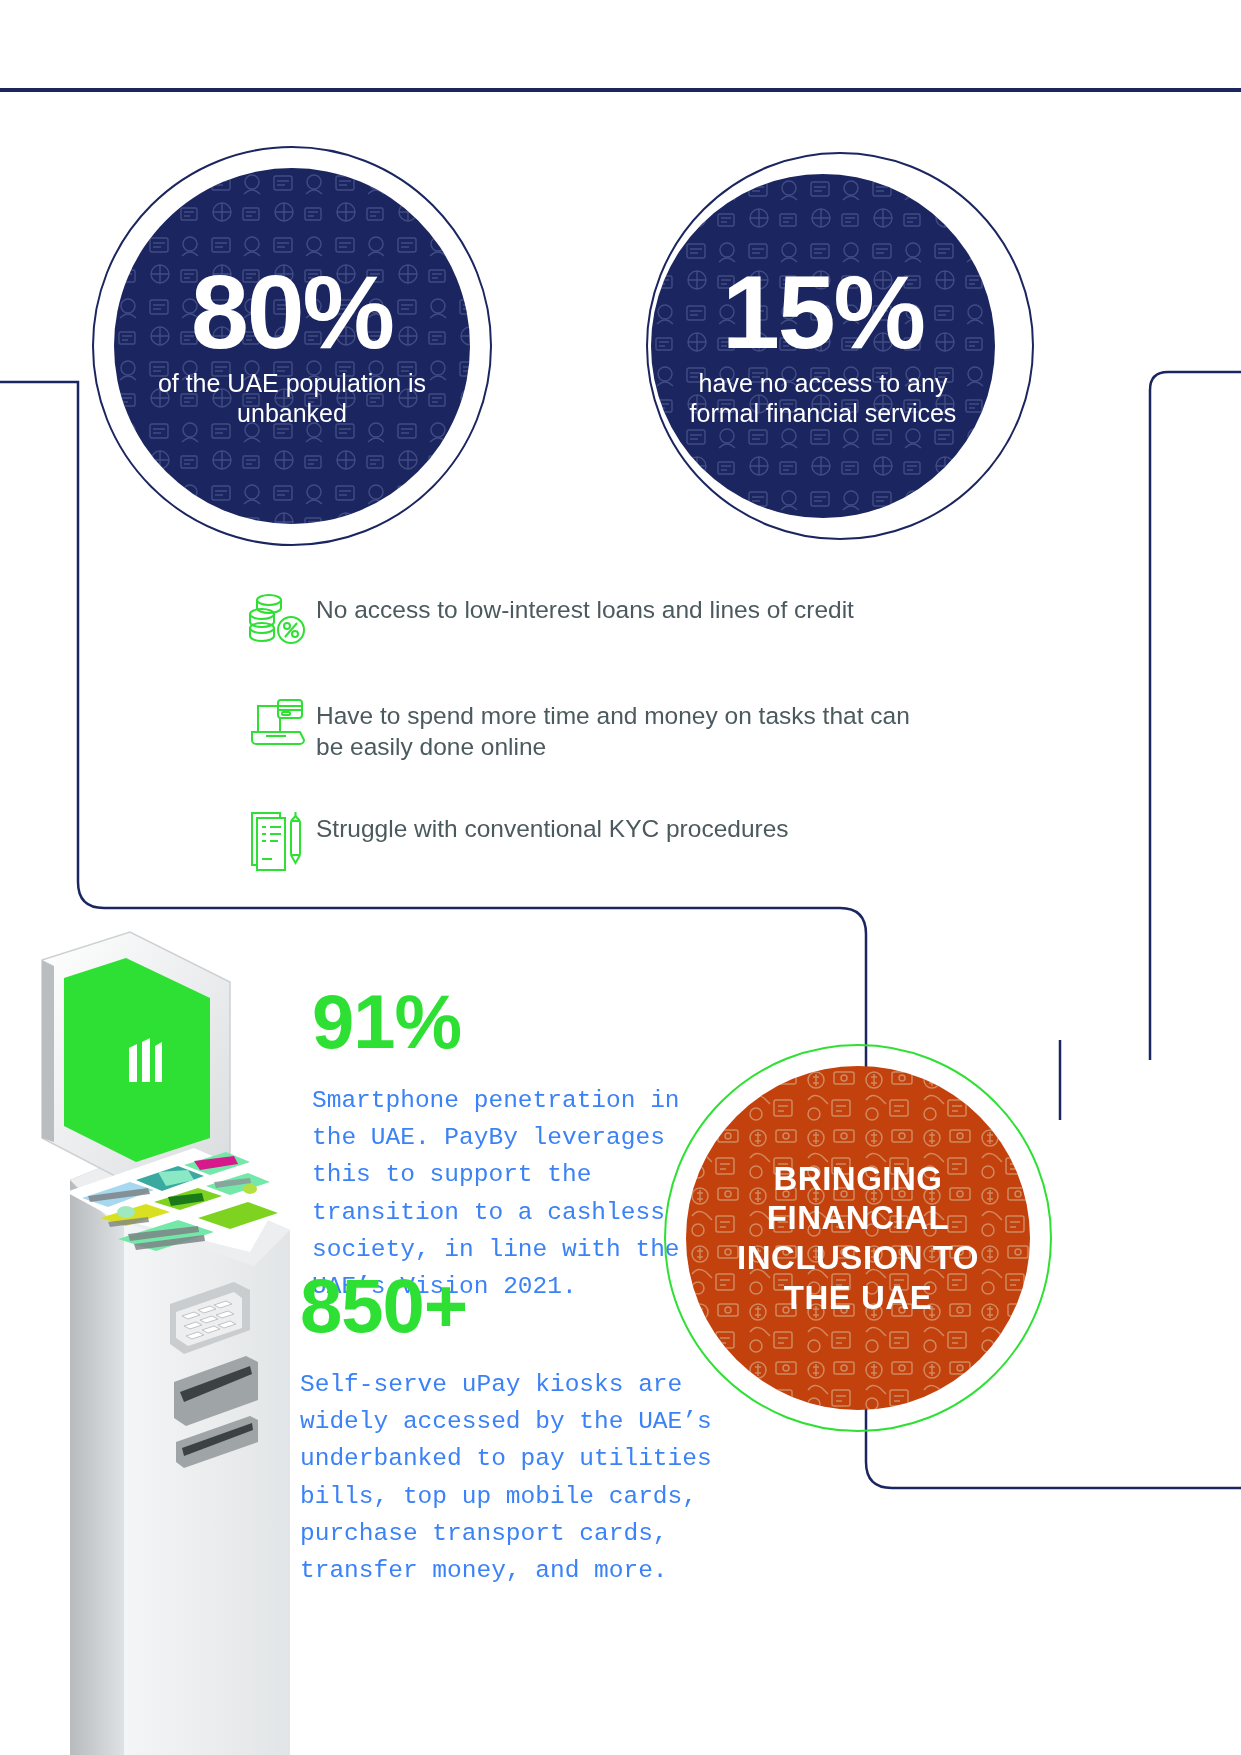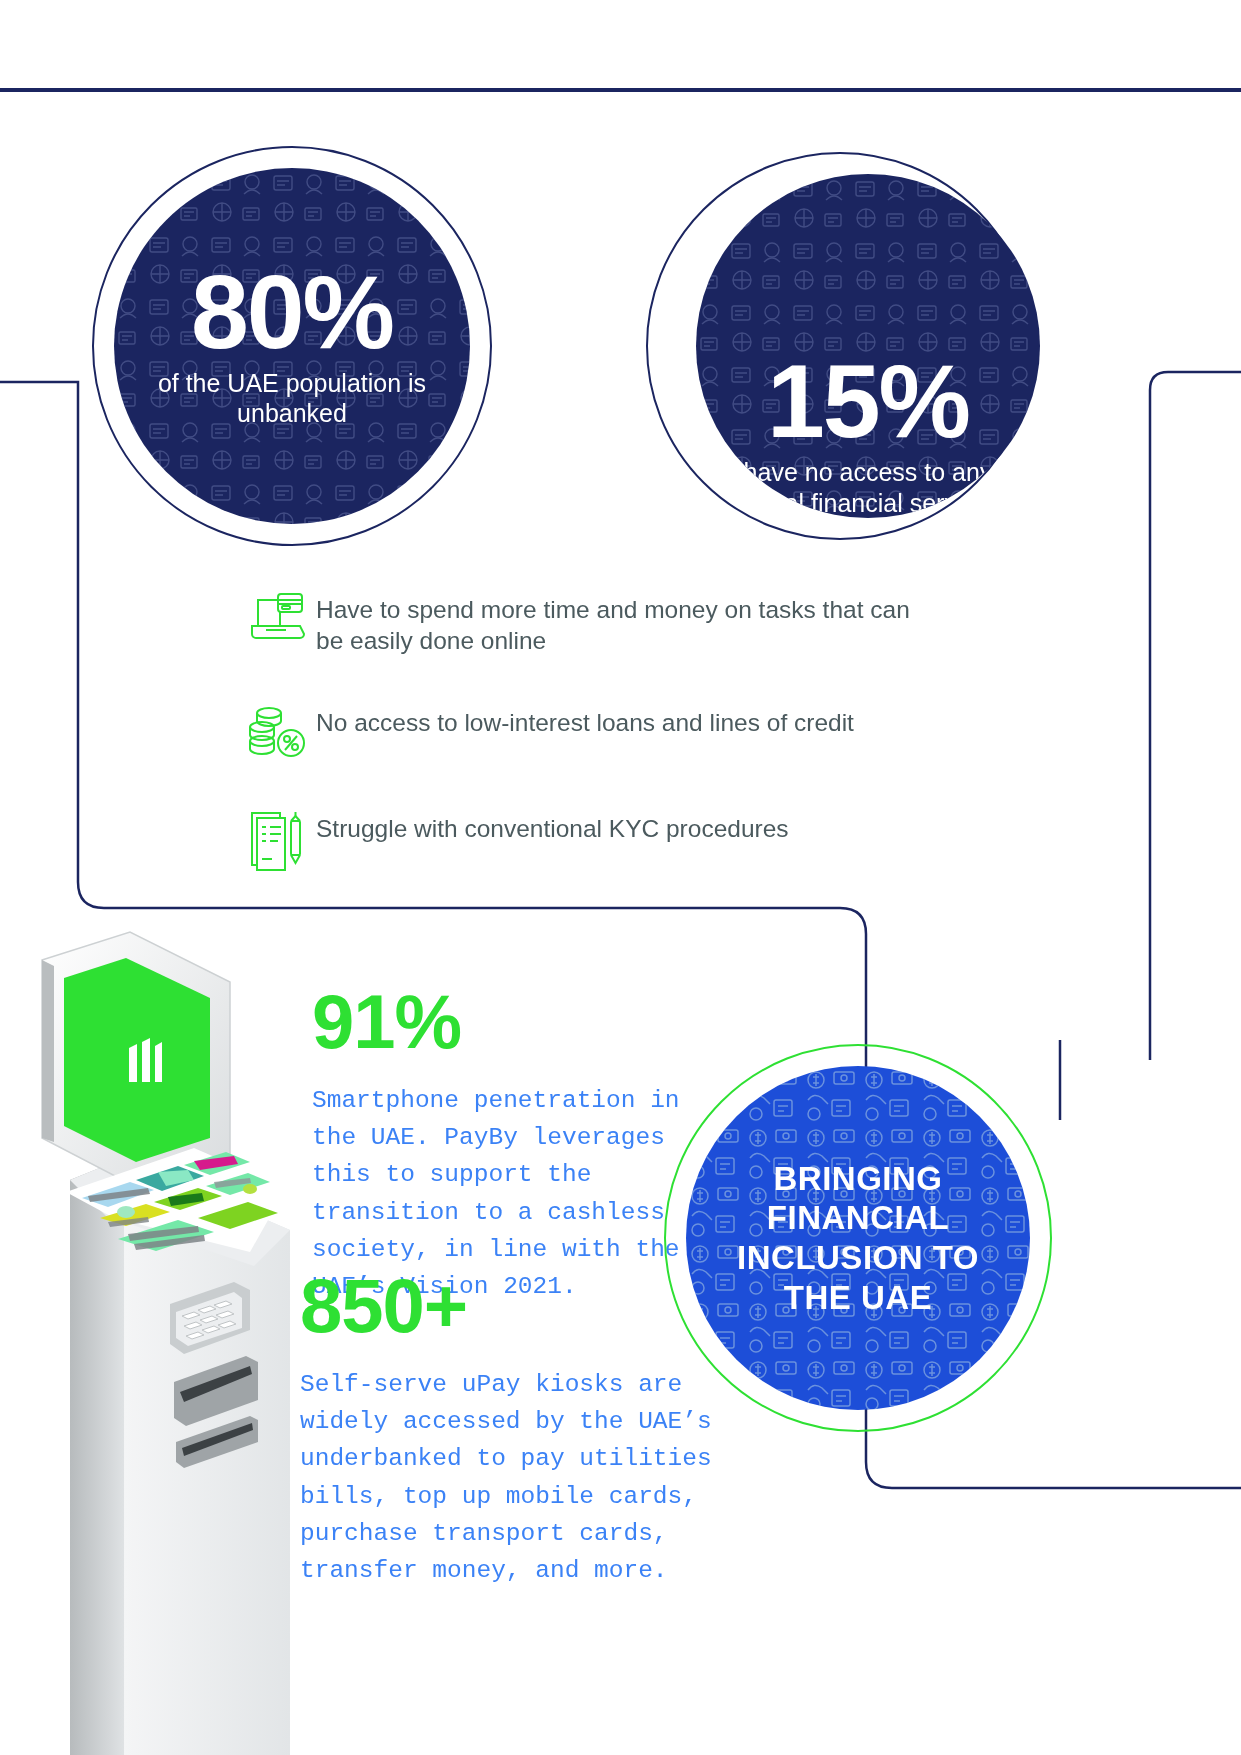--- a/index.html
+++ b/index.html
@@ -82,21 +82,21 @@
     color:#3b82f6; font-size: 24.5px; line-height: 1.52; margin-top: 22px; font-family: Liberation Mono, monospace;
   }
 
   
   .badge-ring {
     position:absolute; border-radius:50%;
     border: 2px solid #2ee033; background: transparent;
   }
   .badge-circle {
     position:absolute; border-radius:50%;
-    background:#1d4ed8; overflow:hidden;
+    background:#c2410c; overflow:hidden;
     display:flex; align-items:center; justify-content:center;
   }
   .badge-text {
     position:relative; z-index:2;
     color:#ffffff; font-size: 33px; font-weight: bold;
     line-height: 1.2; text-align:center; letter-spacing: .5px;
     white-space: pre-line;
   }
 </style>
 </head>
@@ -135,62 +135,62 @@
       </defs>
       <rect width="356" height="356" fill="url(#pat1)"></rect>
     </svg>
     <div class="stat-inner">
       <div class="stat-number">80%</div>
       <div class="stat-caption">of the UAE population is unbanked</div>
     </div>
   </div>
 
   <div class="stat-ring" style="left:646px; top:152px; width:388px; height:388px;"></div>
-  <div class="stat-circle" style="left:696px; top:174px; width:344px; height:344px;justify-content:flex-end;">
+  <div class="stat-circle" style="left:651px; top:174px; width:344px; height:344px;">
     <svg class="pattern-svg" viewBox="0 0 344 344">
       <rect width="344" height="344" fill="url(#pat1)"></rect>
     </svg>
     <div class="stat-inner">
       <div class="stat-number">15%</div>
       <div class="stat-caption">have no access to any formal financial services</div>
     </div>
   </div>
 
   <div class="bullets">
-
-    <div class="bullet-row">
-      <div class="bullet-icon">
-        <svg width="60" height="56" viewBox="0 0 60 56" fill="none" stroke="#2ee033" stroke-width="2">
-          <path d="M10 10 h22 v26 h-22 z"></path>
-          <path d="M4 36 h48 l4 8 a4 4 0 0 1 -4 4 h-44 a4 4 0 0 1 -4 -4 z"></path>
-          <path d="M18 40 h20"></path>
-          <rect x="30" y="4" width="24" height="18" rx="3" fill="#fff"></rect>
-          <path d="M30 10 h24 M30 14 h24"></path>
-          <rect x="34" y="16" width="8" height="3" rx="1"></rect>
-        </svg>
-      </div>
-      <div class="bullet-text">Have to spend more time and money on tasks that can be easily done online</div>
-    </div>
 
     <div class="bullet-row">
       <div class="bullet-icon">
         <svg width="62" height="60" viewBox="0 0 62 60" fill="none" stroke="#2ee033" stroke-width="2">
           <ellipse cx="22" cy="10" rx="12" ry="5"></ellipse>
           <path d="M10 10 v8 a12 5 0 0 0 24 0 v-8"></path>
           <ellipse cx="15" cy="24" rx="12" ry="5"></ellipse>
           <path d="M3 24 v8 a12 5 0 0 0 24 0 v-8"></path>
           <ellipse cx="15" cy="38" rx="12" ry="5"></ellipse>
           <path d="M3 38 v8 a12 5 0 0 0 24 0 v-8"></path>
           <circle cx="44" cy="40" r="13"></circle>
           <circle cx="40" cy="36" r="3"></circle>
           <circle cx="48" cy="44" r="3"></circle>
           <path d="M50 33 L38 47"></path>
         </svg>
       </div>
       <div class="bullet-text">No access to low-interest loans and lines of credit</div>
+    </div>
+
+    <div class="bullet-row">
+      <div class="bullet-icon">
+        <svg width="60" height="56" viewBox="0 0 60 56" fill="none" stroke="#2ee033" stroke-width="2">
+          <path d="M10 10 h22 v26 h-22 z"></path>
+          <path d="M4 36 h48 l4 8 a4 4 0 0 1 -4 4 h-44 a4 4 0 0 1 -4 -4 z"></path>
+          <path d="M18 40 h20"></path>
+          <rect x="30" y="4" width="24" height="18" rx="3" fill="#fff"></rect>
+          <path d="M30 10 h24 M30 14 h24"></path>
+          <rect x="34" y="16" width="8" height="3" rx="1"></rect>
+        </svg>
+      </div>
+      <div class="bullet-text">Have to spend more time and money on tasks that can be easily done online</div>
     </div>
 
     <div class="bullet-row">
       <div class="bullet-icon">
         <svg width="60" height="64" viewBox="0 0 60 64" fill="none" stroke="#2ee033" stroke-width="2">
           <rect x="4" y="4" width="28" height="52"></rect>
           <rect x="9" y="9" width="28" height="52" fill="#fff"></rect>
           <path d="M14 18 h4 M22 18 h11 M14 25 h4 M22 25 h11 M14 32 h4 M22 32 h8 M14 50 h10"></path>
           <rect x="43" y="12" width="9" height="34" rx="1.5"></rect>
           <path d="M43 12 l4.5 -5 l4.5 5"></path>

